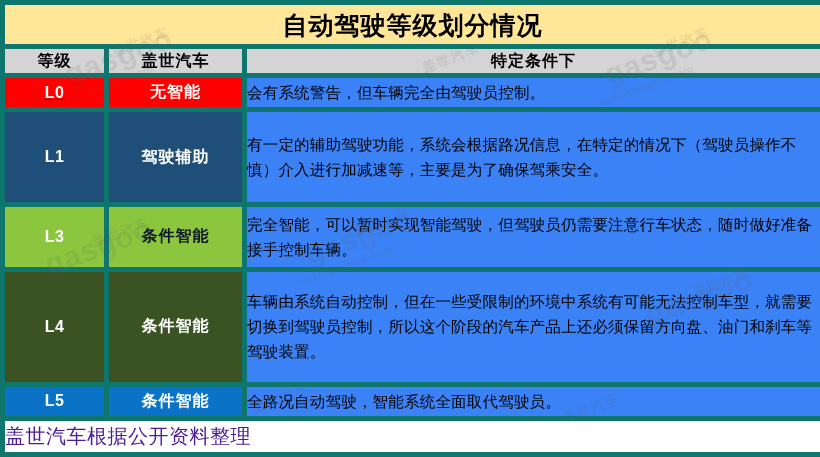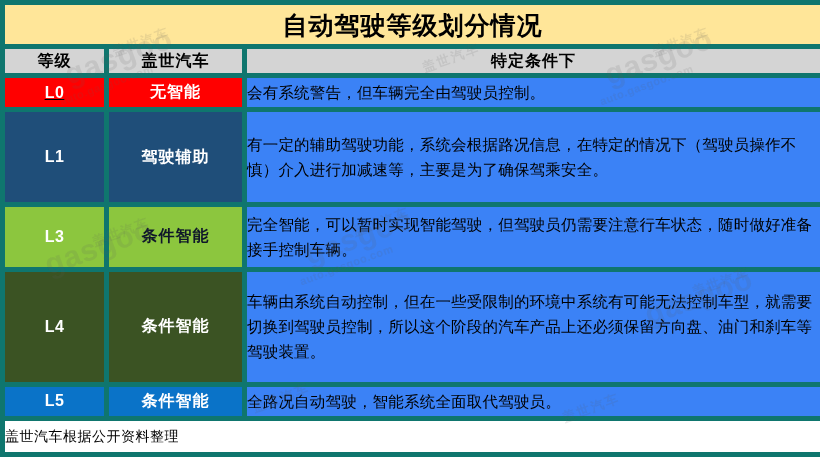--- a/index.html
+++ b/index.html
@@ -122,22 +122,22 @@
     background: #ffffff;
     text-align: left;
     padding-left: 4px;
     height: 32px;
     border-left: 1px solid #000;
     border-right: 1px solid #000;
     border-bottom: 1px solid #000;
     border-top: 1px solid #000;
   }
   .footer-text {
-    font-size: 14px;
-    color: #000000;
+    font-size: 20px;
+    color: #4c1d95;
     letter-spacing: 0.5px;
   }
 </style>
 </head>
 <body>
 
 <div id="page">
 
   <div id="watermarks">
     <span class="wm wm-big" style="left:60px;  top:60px;">gasgoo</span>

